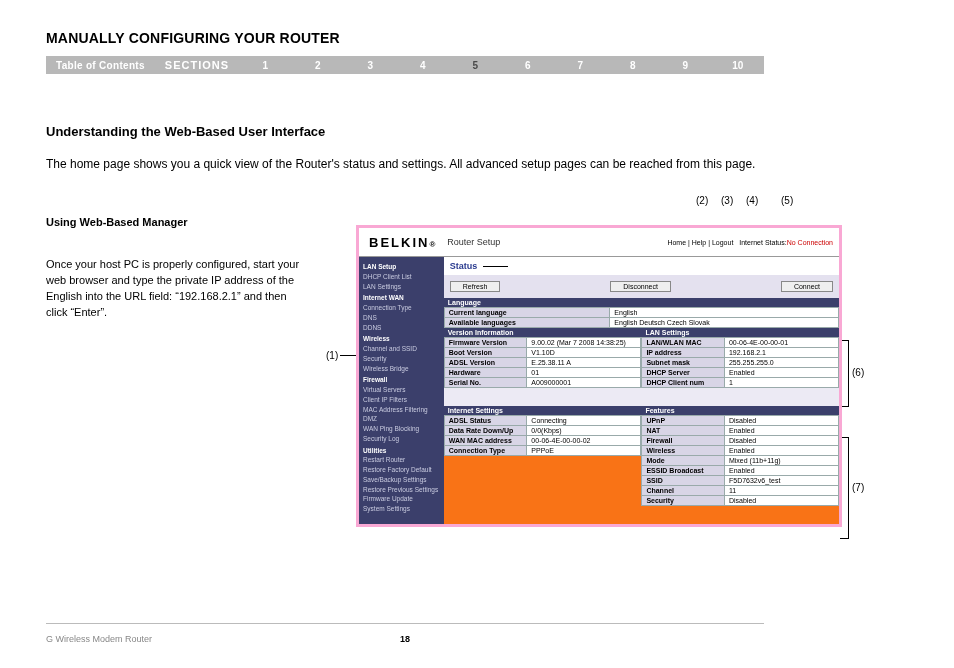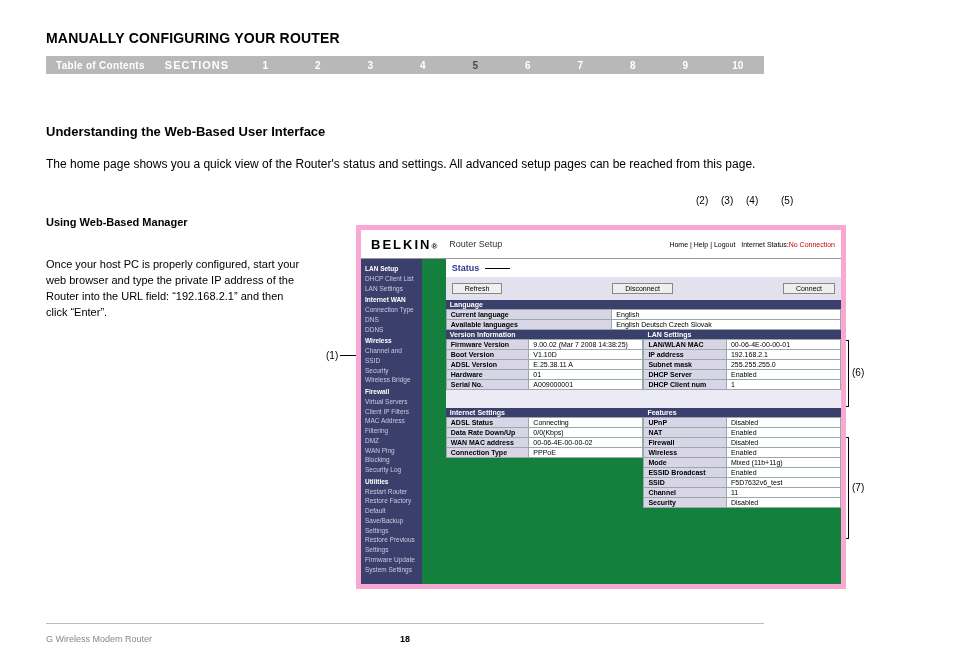--- a/index.html
+++ b/index.html
@@ -14,31 +14,31 @@
   .subhead{font-size:13px;font-weight:bold;margin-top:50px;margin-bottom:18px;}
   .intro{font-size:12px;margin-bottom:44px;}
   .columns{display:flex;gap:20px;}
   .leftcol{width:260px;font-size:11px;line-height:1.45;}
   .leftcol .lh{font-weight:bold;margin-bottom:26px;font-size:11px;}
   .shot-area{position:relative;flex:1;}
   .callout{position:absolute;font-size:10px;color:#000;}
   .tick{position:absolute;border-top:1px solid #000;height:0;}
   .brace{position:absolute;border-top:1px solid #000;border-bottom:1px solid #000;border-right:1px solid #000;width:8px;}
   
-  .router{position:absolute;left:30px;top:10px;width:480px;border:5px solid #f9a8d4;background:#fff;font-size:8px;}
+  .router{position:absolute;left:30px;top:10px;width:480px;border:3px solid #f9a8d4;background:#fff;font-size:8px;}
   .rhead{display:flex;align-items:center;border-bottom:1px solid #999;height:28px;}
   .brand{font-family:Arial,sans-serif;font-weight:bold;letter-spacing:2px;font-size:13px;padding:0 10px;}
   .rtitle{font-size:9px;color:#333;flex:1;}
   .toplinks{font-size:7px;color:#000;padding-right:6px;}
   .toplinks .nc{color:#c00;}
   .rbody{display:flex;}
   .side{width:82px;background:#3b3f6b;color:#fff;font-size:6.5px;line-height:1.5;padding:3px 4px 10px 4px;}
   .side b{display:block;color:#fff;font-weight:bold;margin-top:2px;}
   .side span{display:block;color:#c9cbe0;}
-  .main{flex:1;background:#15803d;padding-left:24px;}
+  .main{flex:1;background:#f97316;}
   .statusrow{display:flex;align-items:center;gap:6px;background:#fff;padding:4px 6px;}
   .statusrow .lab{color:#2a3b8f;font-weight:bold;font-size:9px;}
   .statusrow .dash{width:25px;border-top:1px solid #000;display:inline-block;}
   .btnrow{display:flex;background:#e4e1ef;padding:6px;gap:110px;}
   .btn{background:#efefef;border:1px solid #888;font-size:7px;padding:1px 12px;}
   .sectionbar{background:#3b3f6b;color:#fff;font-size:7px;font-weight:bold;padding:1px 4px;display:flex;}
   .sectionbar div:first-child{flex:1;}
   .tbl{width:100%;border-collapse:collapse;background:#fff;}
   .tbl td{border:1px solid #9aa;padding:1px 4px;font-size:7px;}
   .tbl td:first-child{background:#d8d5e6;font-weight:bold;width:42%;}
@@ -71,21 +71,21 @@
     <span>10</span>
   </div>
 </div>
 
 <div class="subhead">Understanding the Web-Based User Interface</div>
 <div class="intro">The home page shows you a quick view of the Router's status and settings. All advanced setup pages can be reached from this page.</div>
 
 <div class="columns">
   <div class="leftcol">
     <div class="lh">Using Web-Based Manager</div>
-    <div>Once your host PC is properly configured, start your web browser and type the private IP address of the Router into the URL field: “192.168.2.1” and then click “Enter”.</div>
+    <div>Once your host PC is properly configured, start your web browser and type the private IP address of the English into the URL field: “192.168.2.1” and then click “Enter”.</div>
   </div>
 
   <div class="shot-area">
 
     <span class="callout" style="top:-20px;left:370px">(2)</span>
     <span class="callout" style="top:-20px;left:395px">(3)</span>
     <span class="callout" style="top:-20px;left:420px">(4)</span>
     <span class="callout" style="top:-20px;left:455px">(5)</span>
     <span class="callout" style="top:135px;left:0px">(1)</span>
     <span class="callout" style="top:42px;left:180px">(10)</span>

